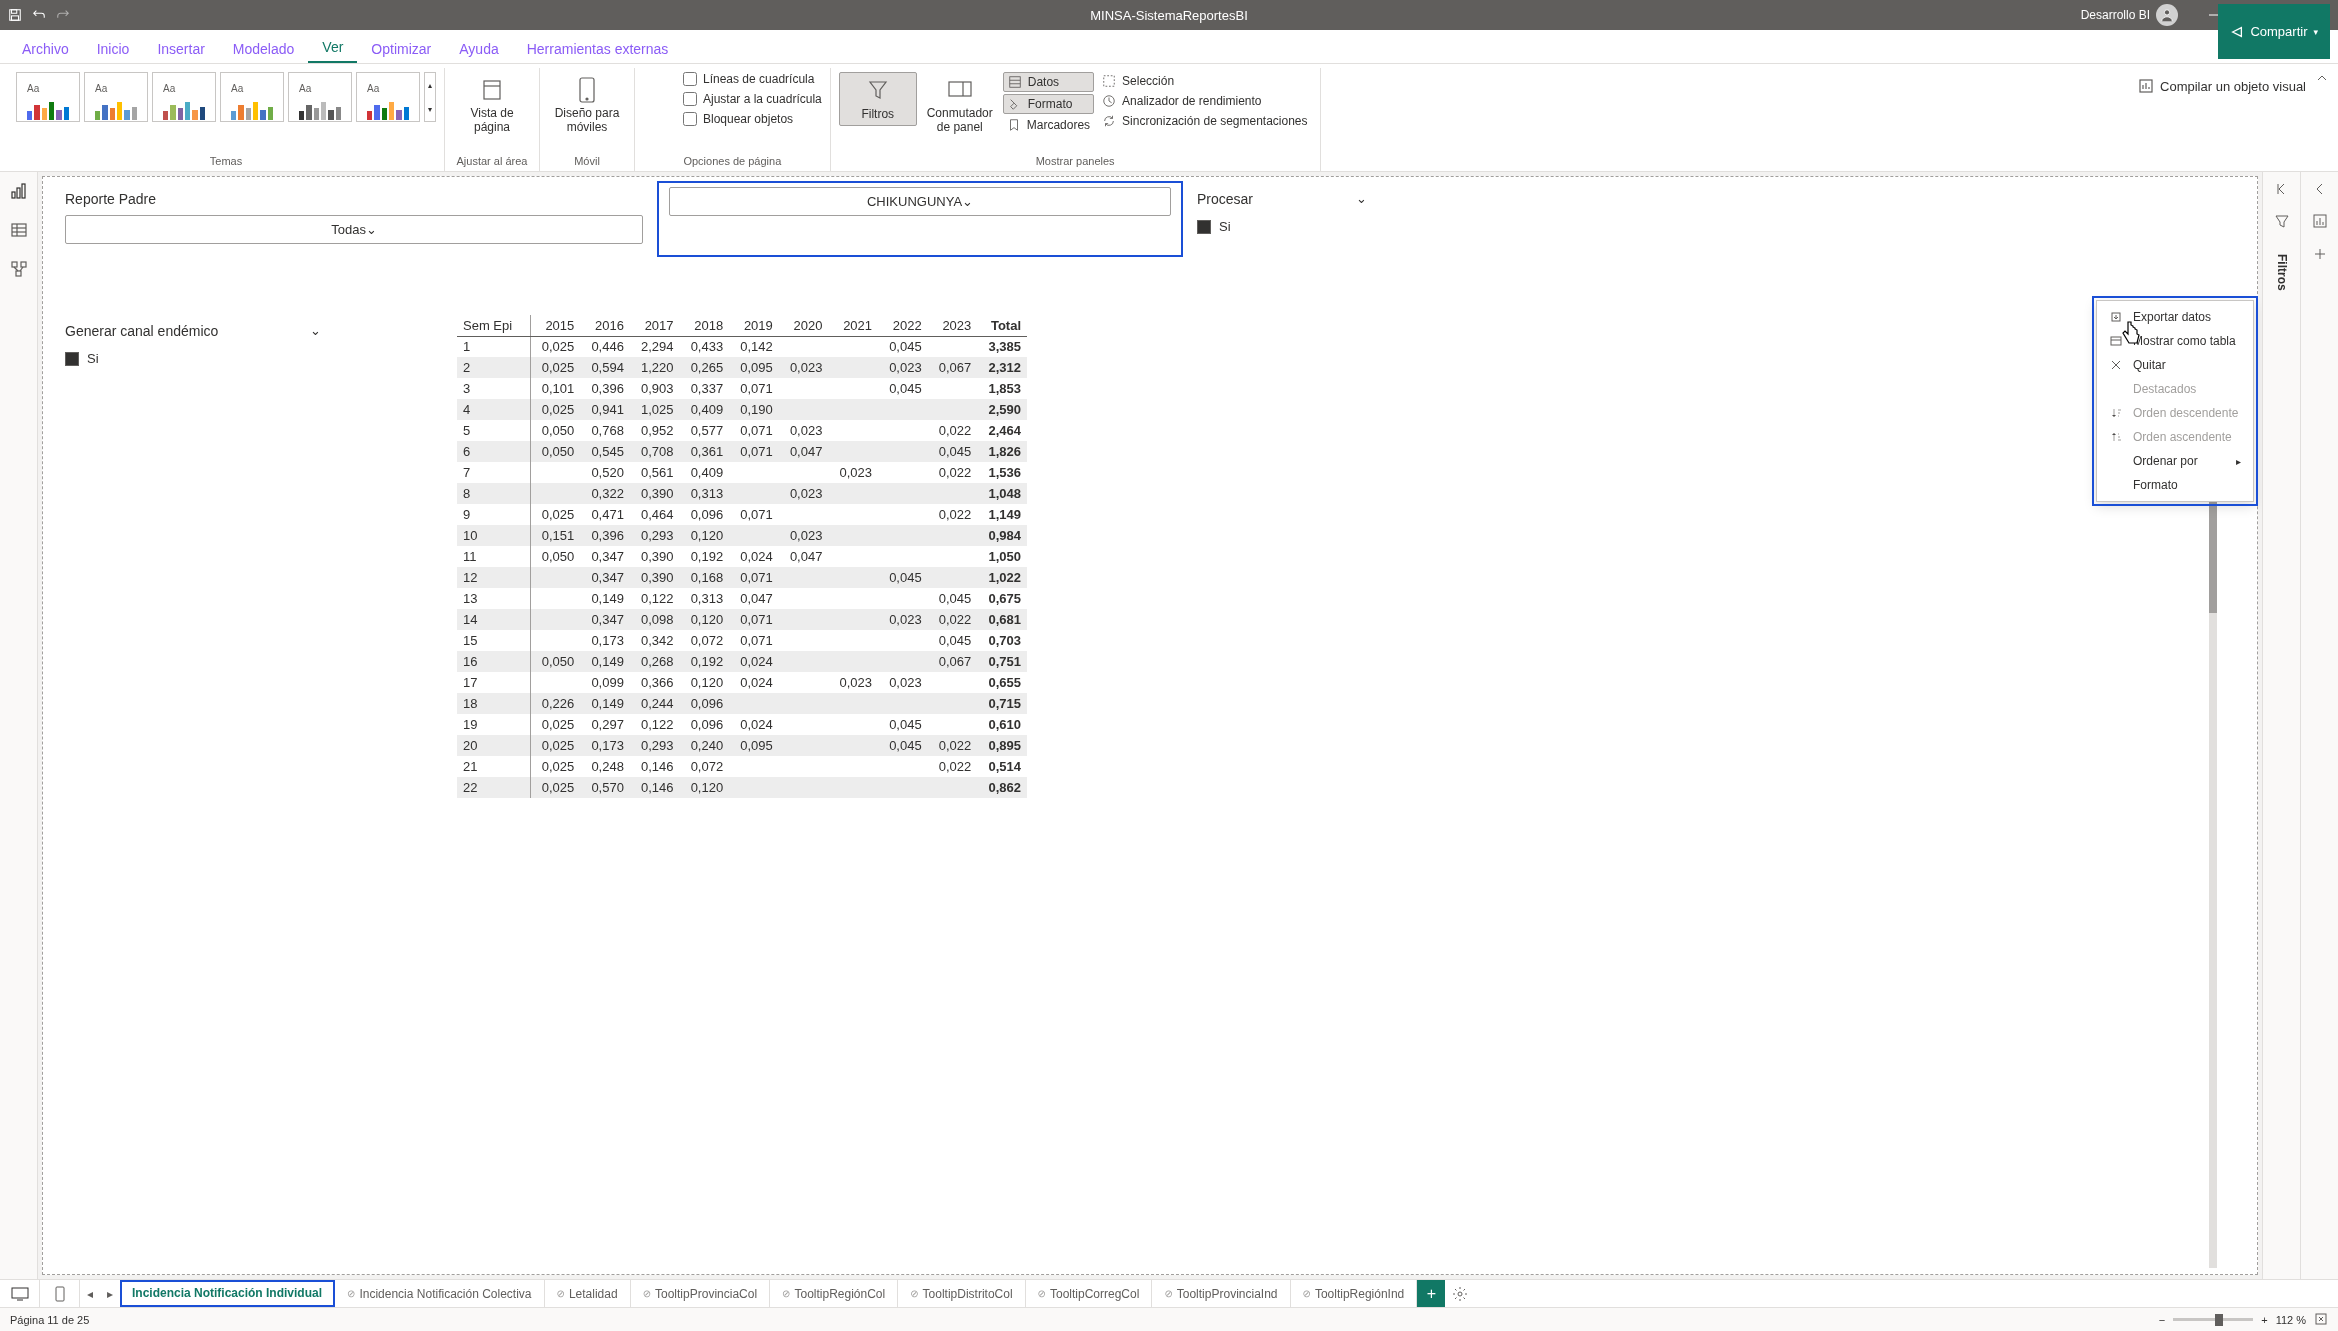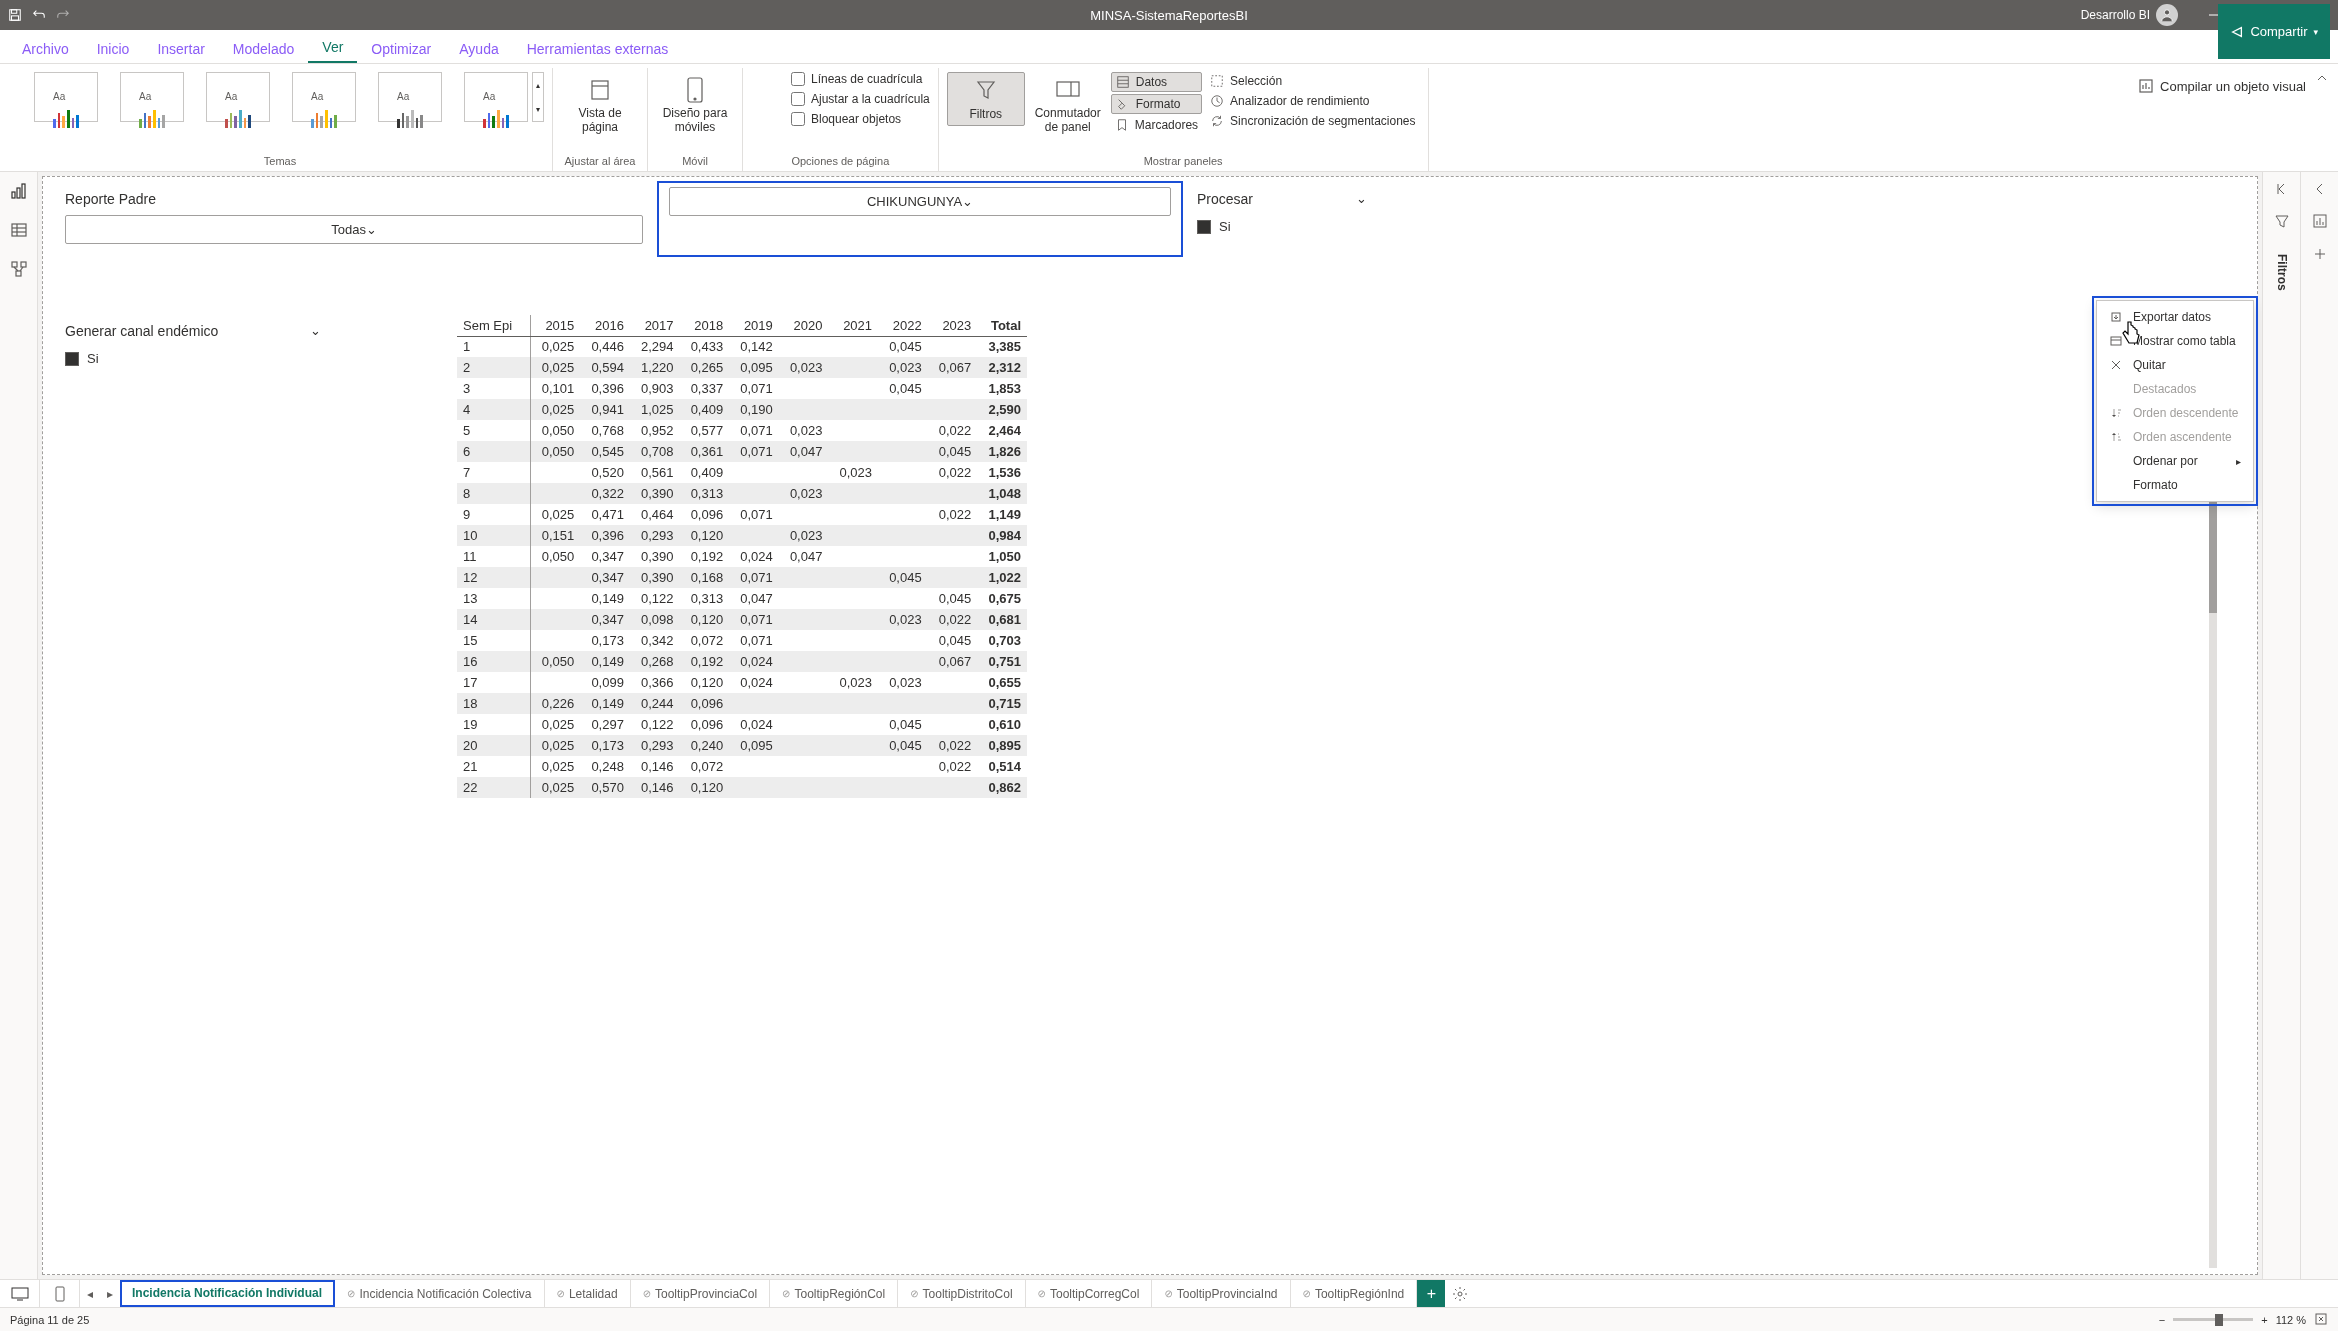--- a/index.html
+++ b/index.html
@@ -21,21 +21,21 @@
 .ribbon-tabs .tab { padding: 8px 14px 6px; cursor: pointer; font-size: 14px; color: #8b5cf6; }
 .ribbon-tabs .tab.active { border-bottom: 2px solid #117865; color: #117865; }
 .ribbon-tabs .share-btn { margin-left: auto; background: #117865; color: #fff; padding: 20px 12px; border-radius: 0; display: flex; align-items: center; gap: 6px; cursor: pointer; font-size: 13px; margin-bottom: 4px;}
 
 
 .ribbon { height: 108px; background: #fff; border-bottom: 1px solid #e1dfdd; display: flex; padding: 4px 8px 0; }
 .ribbon-group { display: flex; flex-direction: column; align-items: center; padding: 0 8px; border-right: 1px solid #e1dfdd; }
 .ribbon-group:last-child { border-right: none; }
 .ribbon-group-content { flex: 1; display: flex; align-items: flex-start; gap: 4px; padding-top: 4px; }
 .ribbon-group-label { font-size: 11px; color: #605e5c; padding: 2px 0 4px; }
-.theme-thumb { width: 64px; height: 50px; border: 1px solid #c8c6c4; background: #fff; padding: 18px; cursor: pointer; margin-left: 18px; }
+.theme-thumb { width: 64px; height: 50px; border: 1px solid #c8c6c4; background: #fff; padding: 10px; cursor: pointer; }
 .theme-thumb .aa { font-size: 10px; color: #605e5c; }
 .theme-thumb .bars { display: flex; align-items: flex-end; gap: 2px; height: 22px; margin-top: 4px; }
 .theme-thumb .bars span { flex: 1; background: #4f6bed; }
 .theme-dropdown { width: 12px; height: 50px; border: 1px solid #c8c6c4; display: flex; flex-direction: column; align-items: center; justify-content: space-around; font-size: 8px; cursor: pointer; }
 .big-btn { display: flex; flex-direction: column; align-items: center; width: 78px; padding: 4px 2px; cursor: pointer; text-align: center; font-size: 12px; line-height: 1.2; gap: 2px; }
 .big-btn.active { background: #e1dfdd; border: 1px solid #a19f9d; border-radius: 2px; }
 .big-btn .icon { height: 28px; display: flex; align-items: center; }
 .check-item { display: flex; align-items: center; gap: 6px; font-size: 12px; padding: 2px 0; cursor: pointer; margin-left: 40px; }
 .check-item input { width: 14px; height: 14px; }
 .pane-toggle { display: flex; align-items: center; gap: 6px; font-size: 12px; padding: 2px 4px; cursor: pointer; }

